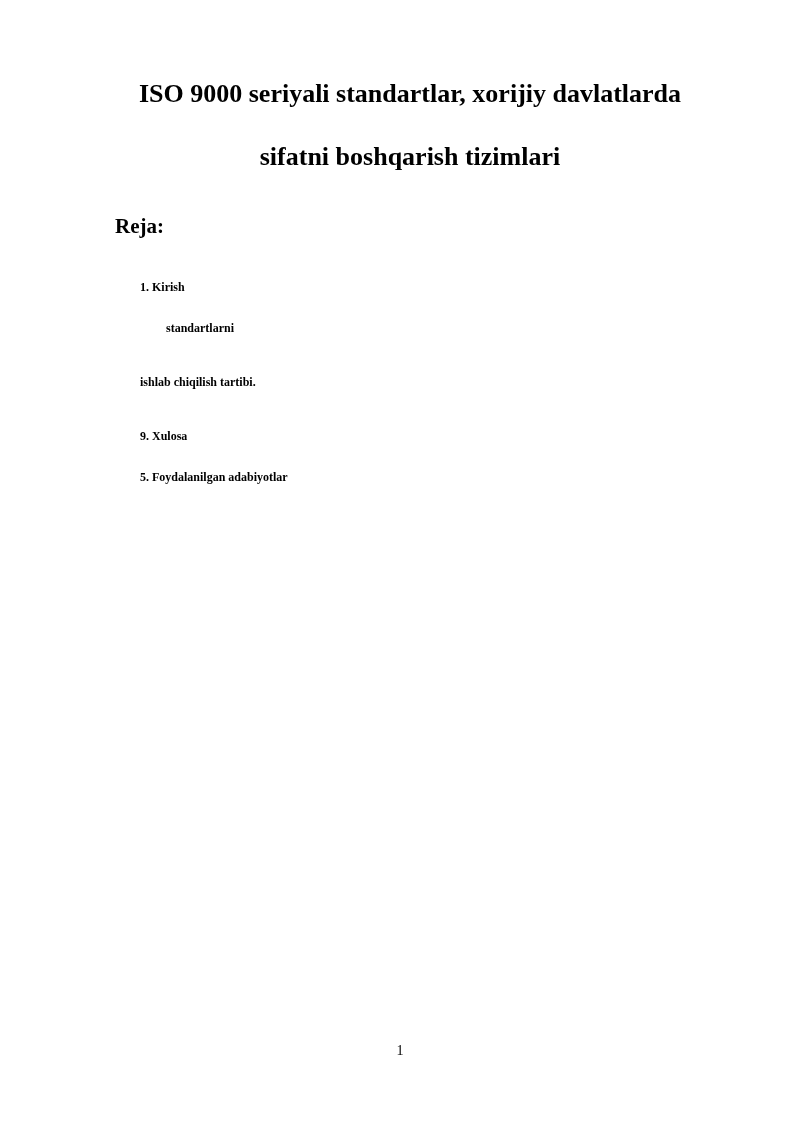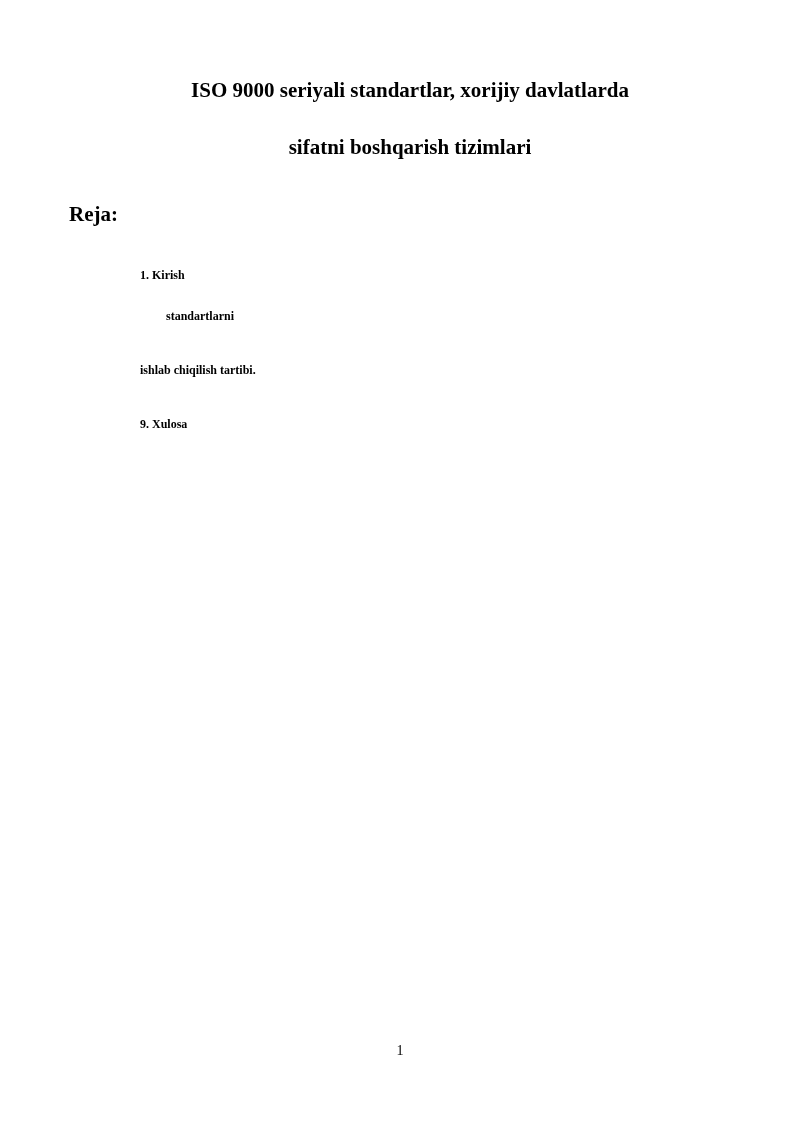--- a/index.html
+++ b/index.html
@@ -11,29 +11,29 @@
     margin: 0 auto;
     background: #ffffff;
     font-family: "Liberation Serif", "DejaVu Serif", serif;
     color: #000000;
     overflow: hidden;
   }
   .doc-title {
     padding-top: 78px;
     text-align: center;
     font-weight: bold;
-    font-size: 21px;
+    font-size: 26px;
     line-height: 1.2;
     margin-left: 20px;
   }
   .doc-title .title-line { display: block; }
   .doc-title .title-line + .title-line { margin-top: 32px; }
   .plan-heading {
     margin-top: 42px;
-    padding-left: 69px;
+    padding-left: 115px;
     font-weight: bold;
     font-size: 21px;
   }
   .plan-list {
     margin-top: 28px;
     padding-left: 140px;
     padding-right: 90px;
     font-weight: bold;
     font-size: 12px;
   }
@@ -68,17 +68,18 @@
     <span class="title-line">sifatni boshqarish tizimlari</span>
   </div>
 
   <div class="plan-heading">Reja:</div>
 
   <div class="plan-list">
     <div class="list-line">1. Kirish</div>
     <div class="list-line wrap-indent">standartlarni</div>
     <div class="cont-para">ishlab chiqilish tartibi.</div>
     <div class="list-line">9. Xulosa</div>
+    <div class="list-line">5. Foydalanilgan adabiyotlar</div>
   </div>
 
   <div class="page-number">1</div>
 
 </div>
 
 </body></html>

